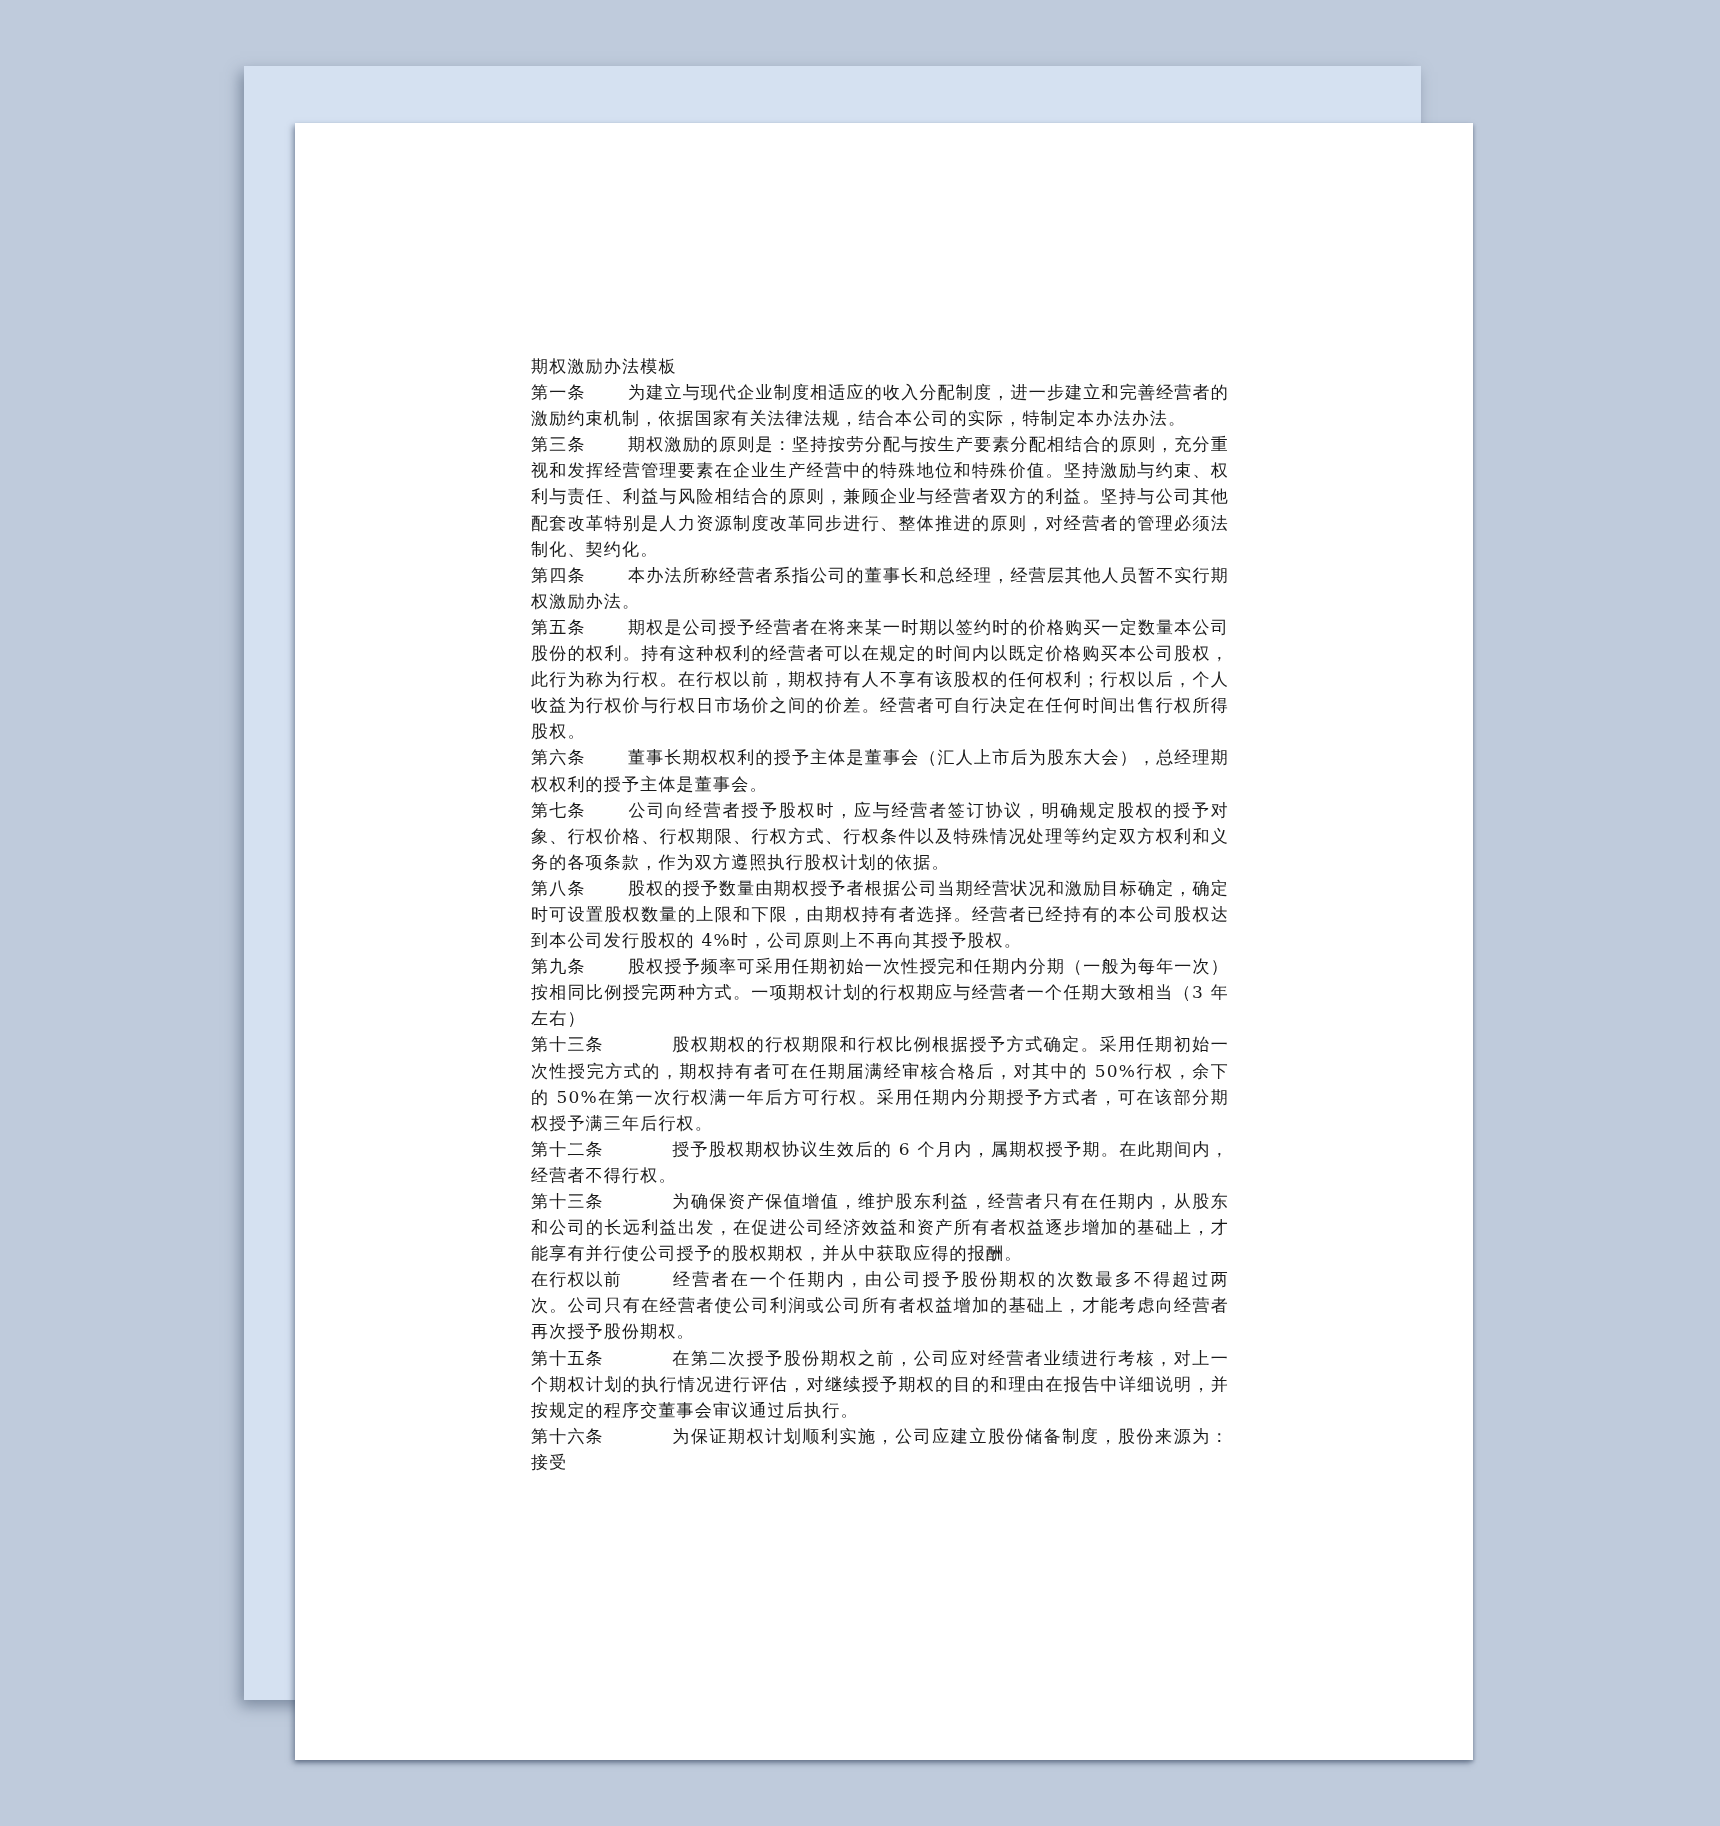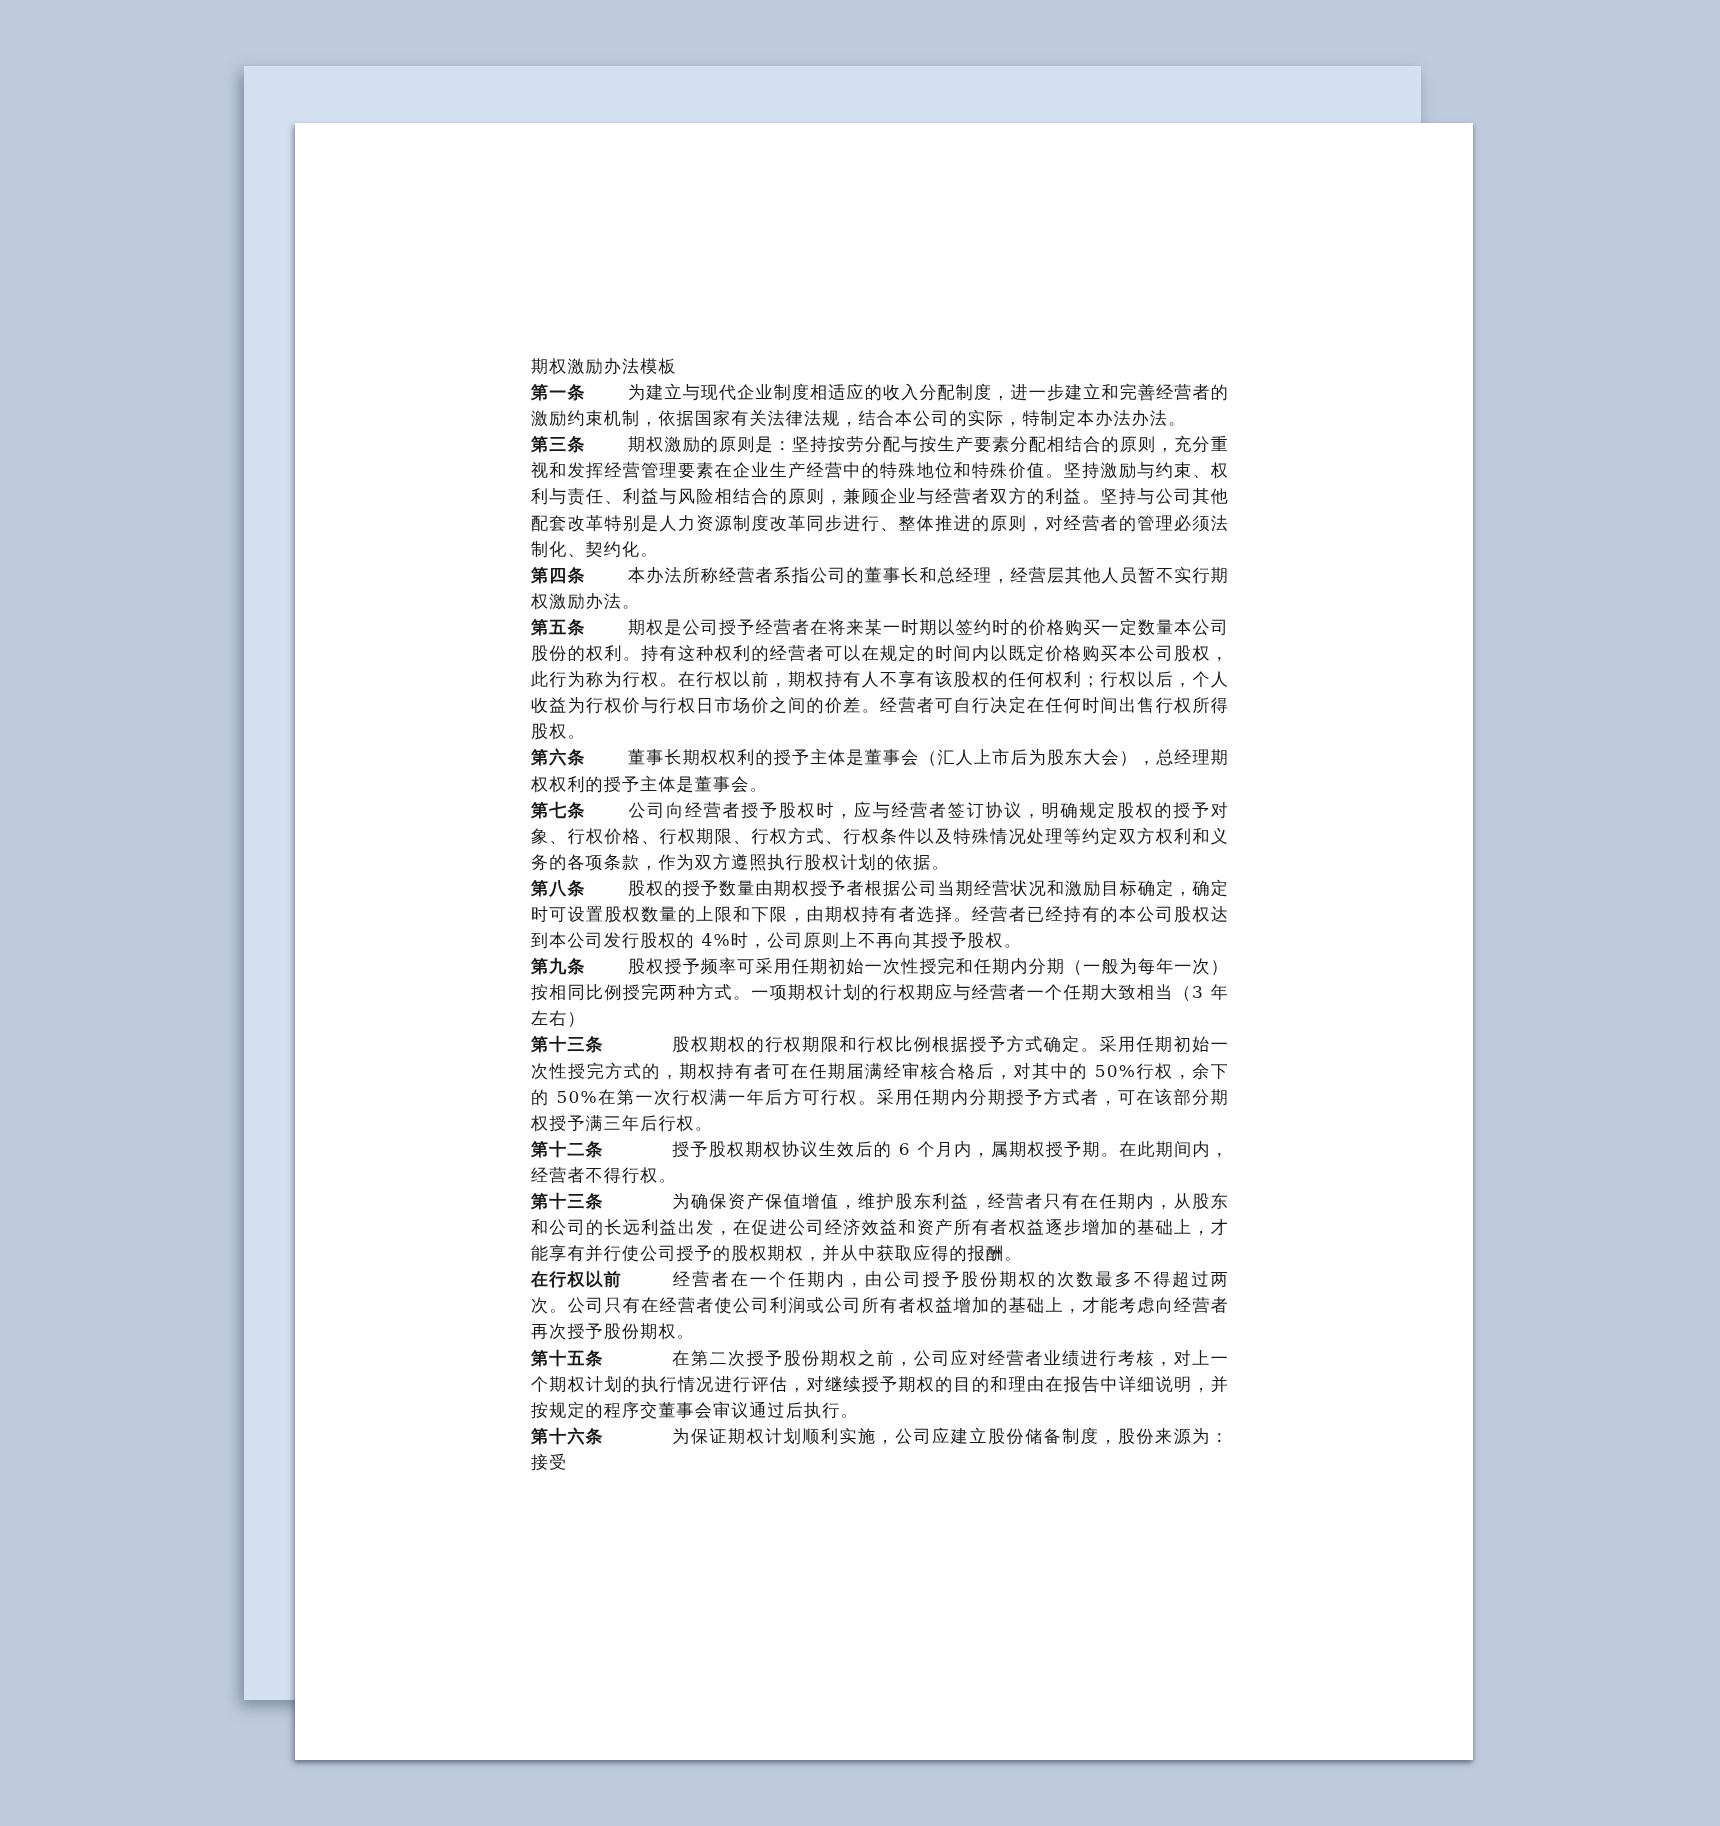--- a/index.html
+++ b/index.html
@@ -29,21 +29,21 @@
     position: absolute;
     left: 236px; top: 230px;
     width: 698px;
     color: #1a1a1a;
     font-size: 17px;
     line-height: 26.1px;
     letter-spacing: 1.2px;
   }
   .doc-title { margin: 0; font-size: 17px; font-weight: normal; }
   .article { margin: 0; text-align: justify; text-align-last: left; }
-  .art-label { display: inline-block; width: 97px; font-weight: bold; }
+  .art-label { display: inline-block; width: 97px; }
   .art-label.long { width: 141px; }
 </style>
 </head>
 <body>
 
 <div class="back-page"></div>
 
 <div class="front-page">
   <div class="doc">
     <p class="doc-title">期权激励办法模板</p>

